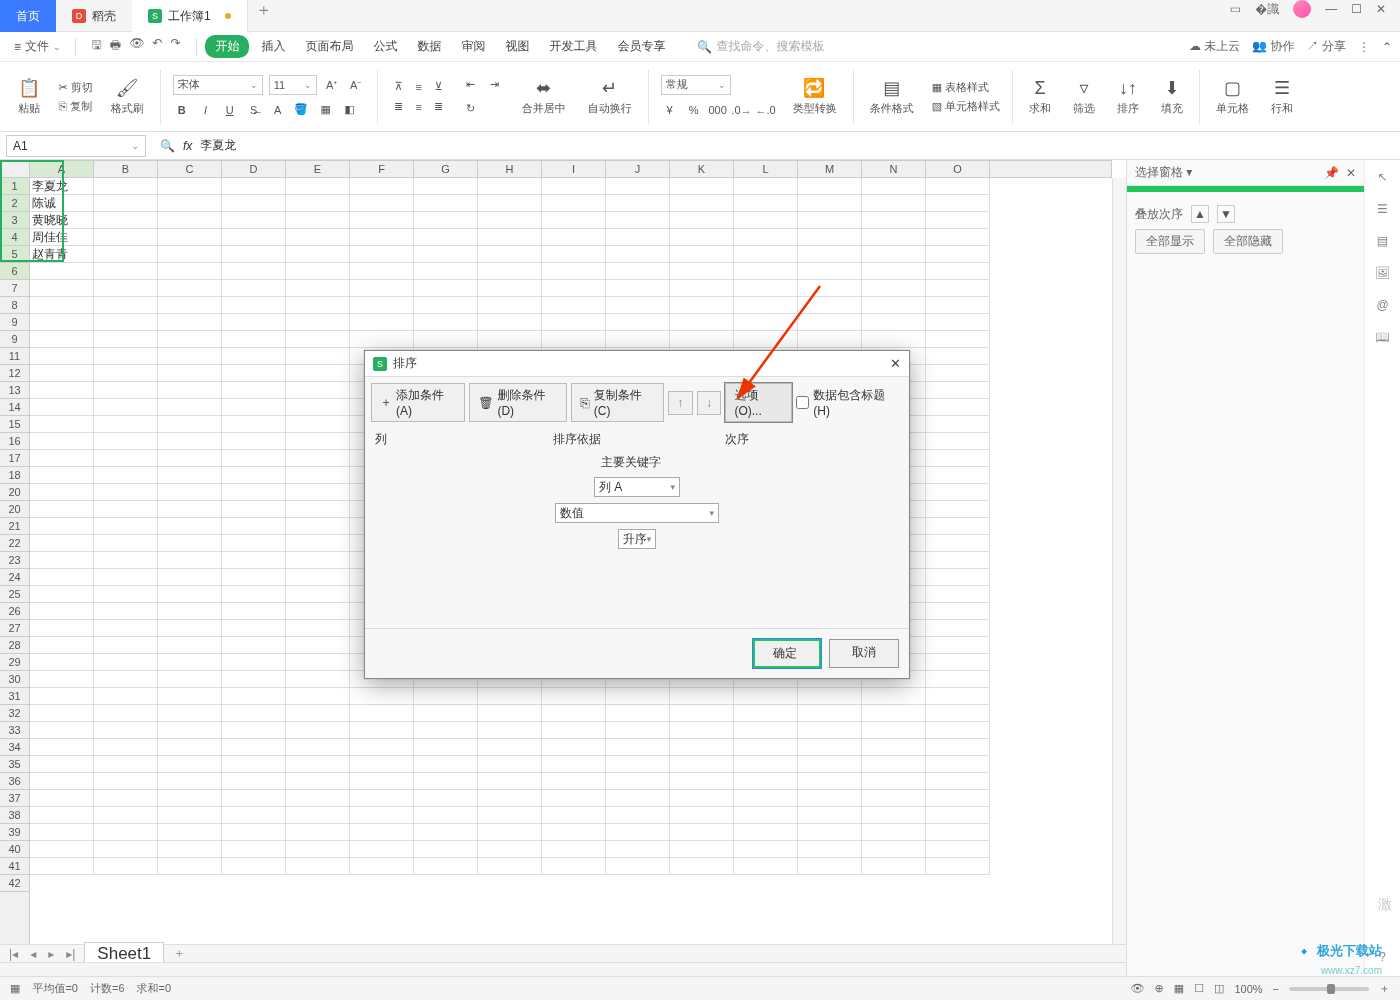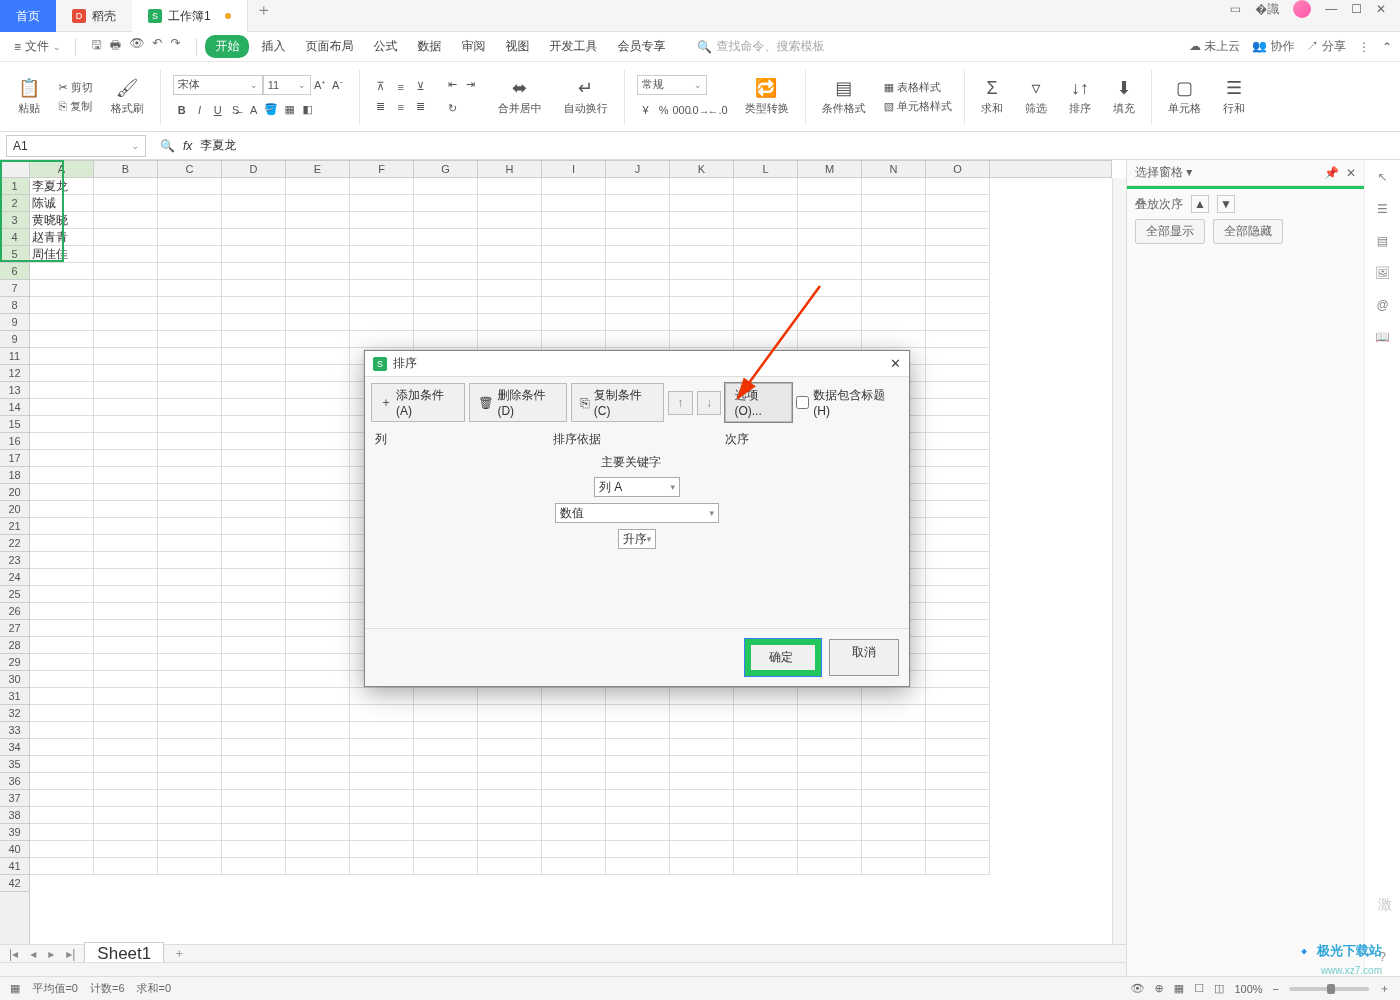--- a/index.html
+++ b/index.html
@@ -29,21 +29,21 @@
 .menuitem.active { background: #27ae60; color: #fff; border-radius: 10px; padding: 3px 10px; }
 .menubar .right { margin-left: auto; display: flex; align-items: center; gap: 12px; color: #666; }
 .search-hint { color: #aaa; display: flex; align-items: center; gap: 4px; margin-left: 20px; }
 
 
 .ribbon { height: 70px; display: flex; align-items: center; padding: 4px 8px; border-bottom: 1px solid #ddd; gap: 2px; background: #fff; }
 .rgroup { display: flex; flex-direction: column; align-items: center; justify-content: center; padding: 0 6px; height: 100%; font-size: 11px; color: #555; }
 .rsep { width: 1px; height: 54px; background: #e5e5e5; margin: 0 4px; }
 .bigbtn { display: flex; flex-direction: column; align-items: center; gap: 2px; cursor: pointer; padding: 2px 4px; }
 .bigbtn .ic { font-size: 18px; color: #555; }
-.smallrow { display: flex; align-items: center; }
+.smallrow { display: flex; align-items: center; gap: 6px; }
 .minibtn { display: flex; align-items: center; gap: 3px; cursor: pointer; color: #555; }
 .fontsel { border: 1px solid #ccc; height: 20px; padding: 0 4px; min-width: 90px; background: #fff; display: flex; align-items: center; justify-content: space-between; font-size: 11px; }
 .sizesel { border: 1px solid #ccc; height: 20px; width: 48px; padding: 0 4px; background: #fff; display: flex; align-items: center; justify-content: space-between; font-size: 11px; }
 .dd { color: #888; font-size: 9px; }
 .iconbtn { width: 18px; height: 18px; display: inline-flex; align-items: center; justify-content: center; cursor: pointer; color: #555; }
 .align-grid { display: grid; grid-template-columns: repeat(3, 18px); grid-template-rows: repeat(2, 18px); gap: 2px; }
 
 
 .formulabar { height: 28px; display: flex; align-items: center; border-bottom: 1px solid #ddd; }
 .namebox { width: 140px; height: 22px; border: 1px solid #ccc; margin: 0 6px; display: flex; align-items: center; padding: 0 6px; justify-content: space-between; }
@@ -53,21 +53,21 @@
 
 .mainarea { position: absolute; top: 160px; left: 0; right: 0; bottom: 24px; display: flex; }
 .sheet-wrap { flex: 1; position: relative; overflow: hidden; }
 .rightpane { width: 238px; border-left: 1px solid #ddd; display: flex; flex-direction: column; background: #fafafa; }
 .toolstrip { width: 36px; border-left: 1px solid #eee; display: flex; flex-direction: column; align-items: center; padding-top: 10px; gap: 18px; color: #888; }
 .toolstrip span { cursor: pointer; }
 
 
 .rp-head { height: 26px; display: flex; align-items: center; padding: 0 8px; border-bottom: 1px solid #e5e5e5; font-size: 12px; color: #666; justify-content: space-between; }
 .rp-body { flex: 1; padding: 8px; font-size: 12px; color: #555; }
-.rp-foot { border-top: 3px solid #22c55e; padding: 6px 8px; font-size: 12px; color: #666; }
+.rp-foot { border-top: 6px solid #22c55e; padding: 13px 8px; font-size: 12px; color: #666; }
 .rp-foot .rowf { display: flex; align-items: center; gap: 8px; }
 .rp-btn { border: 1px solid #ccc; background: #f5f5f5; padding: 3px 10px; border-radius: 2px; cursor: pointer; }
 
 
 .colheads { position: absolute; top: 0; left: 30px; right: 14px; height: 18px; display: flex; border-top: 1px solid #ccc; border-bottom: 1px solid #ccc; background: #f0f0f0; }
 .colheads .ch { width: 64px; border-right: 1px solid #ccc; text-align: center; font-size: 11px; color: #555; line-height: 17px; }
 .colheads .ch.sel { background: #d9ead3; }
 .rowheads { position: absolute; top: 18px; left: 0; width: 30px; bottom: 32px; background: #f0f0f0; border-right: 1px solid #ccc; }
 .rowheads .rh { height: 17px; border-bottom: 1px solid #ccc; text-align: center; font-size: 11px; color: #555; line-height: 16px; }
 .rowheads .rh.sel { background: #d9ead3; }
@@ -101,21 +101,21 @@
 .dlg-check { display: flex; align-items: center; gap: 4px; font-size: 12px; margin-left: auto; padding-right: 6px; }
 .dlg-check input { width: 13px; height: 13px; }
 .dlg-grid { padding: 0 6px 6px 6px; }
 .dlg-headrow { display: flex; font-size: 12px; color: #333; }
 .dlg-headrow > div { padding: 3px 4px; }
 .dlg-row { display: flex; align-items: center; flex-direction: column; }
 .dlg-row > div { padding: 3px 4px; font-size: 12px; }
 .combo { border: 1px solid #aaa; background: #fff; height: 20px; display: flex; align-items: center; padding: 0 4px; justify-content: space-between; font-size: 12px; }
 .dlg-foot { display: flex; justify-content: flex-end; gap: 8px; padding: 10px; border-top: 1px solid #ddd; margin-top: 70px; }
 .dlg-foot .btn { border: 1px solid #999; background: #f0f0f0; padding: 4px 22px; cursor: pointer; font-size: 12px; }
-.dlg-foot .btn.primary { border: 6px solid #22c55e; outline: 1px solid #3a7afe; padding-left: 18px; }
+.dlg-foot .btn.primary { border: 2px solid #22c55e; outline: 1px solid #3a7afe; padding-left: 18px; }
 
 
 .arrow { position: absolute; pointer-events: none; }
 
 
 .wm1 { position: absolute; right: 18px; bottom: 40px; color: #2fa6d8; font-size: 13px; font-weight: bold; display:flex; align-items:center; gap:4px;}
 .wm2 { position: absolute; right: 18px; bottom: 24px; color: #7cc; font-size: 10px; }
 .wm3 { position: absolute; right: 8px; bottom: 86px; color: #ccc; font-size: 14px; }
 </style>
 </head>
@@ -449,38 +449,38 @@
           <div class="cell"></div>
           <div class="cell"></div>
           <div class="cell"></div>
           <div class="cell"></div>
           <div class="cell"></div>
           <div class="cell"></div>
           <div class="cell"></div>
           <div class="cell"></div>
         </div>
         <div class="cellrow">
+          <div class="cell">周佳佳</div>
+          <div class="cell"></div>
+          <div class="cell"></div>
+          <div class="cell"></div>
+          <div class="cell"></div>
+          <div class="cell"></div>
+          <div class="cell"></div>
+          <div class="cell"></div>
+          <div class="cell"></div>
+          <div class="cell"></div>
+          <div class="cell"></div>
+          <div class="cell"></div>
+          <div class="cell"></div>
+          <div class="cell"></div>
+          <div class="cell"></div>
+        </div>
+        <div class="cellrow">
           <div class="cell">赵青青</div>
-          <div class="cell"></div>
-          <div class="cell"></div>
-          <div class="cell"></div>
-          <div class="cell"></div>
-          <div class="cell"></div>
-          <div class="cell"></div>
-          <div class="cell"></div>
-          <div class="cell"></div>
-          <div class="cell"></div>
-          <div class="cell"></div>
-          <div class="cell"></div>
-          <div class="cell"></div>
-          <div class="cell"></div>
-          <div class="cell"></div>
-        </div>
-        <div class="cellrow">
-          <div class="cell">周佳佳</div>
           <div class="cell"></div>
           <div class="cell"></div>
           <div class="cell"></div>
           <div class="cell"></div>
           <div class="cell"></div>
           <div class="cell"></div>
           <div class="cell"></div>
           <div class="cell"></div>
           <div class="cell"></div>
           <div class="cell"></div>

